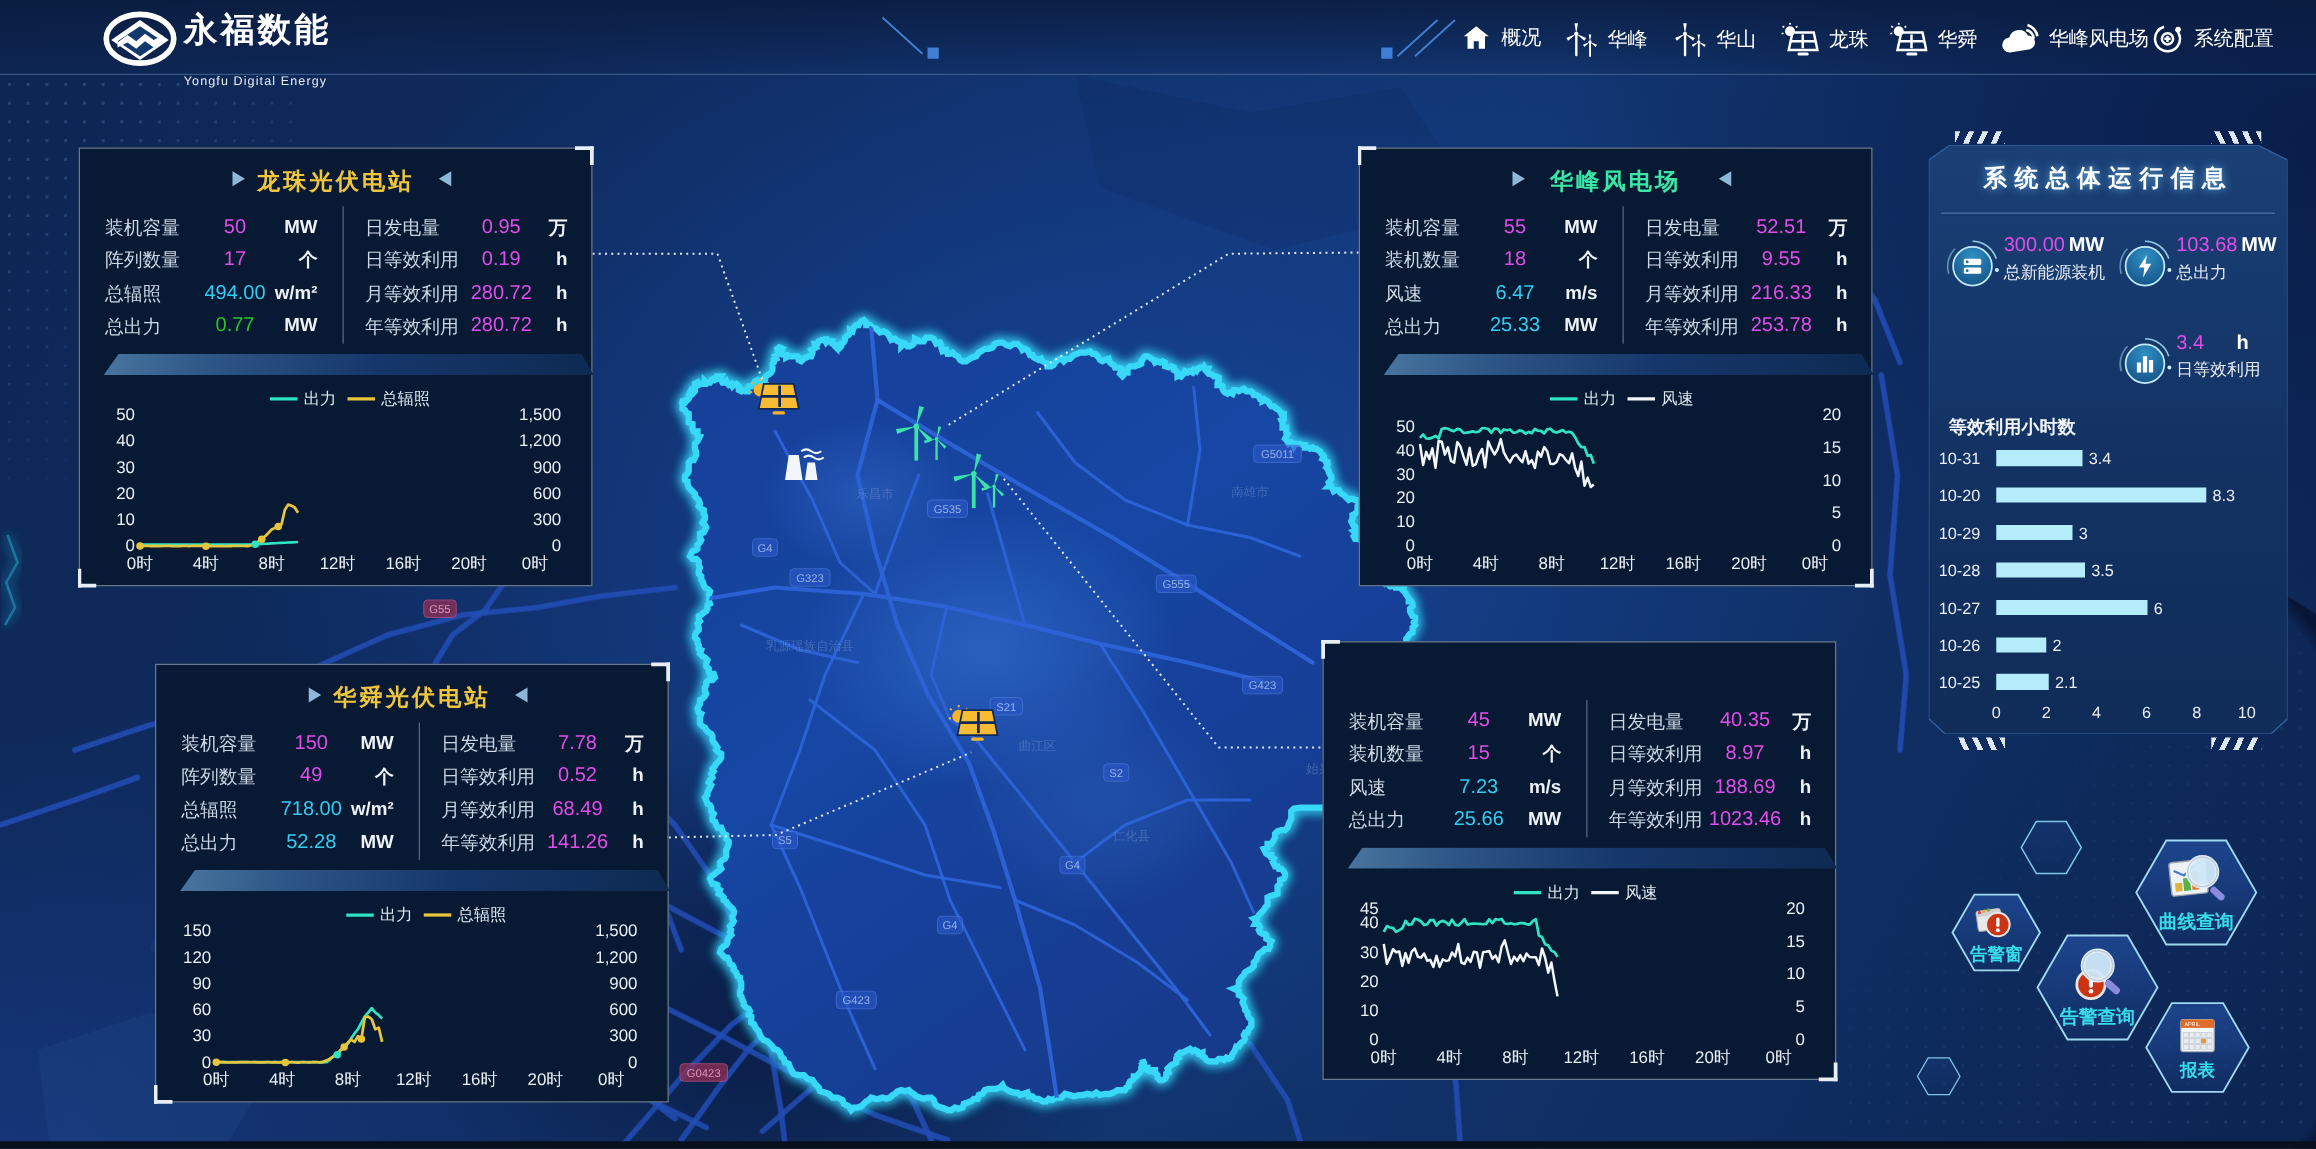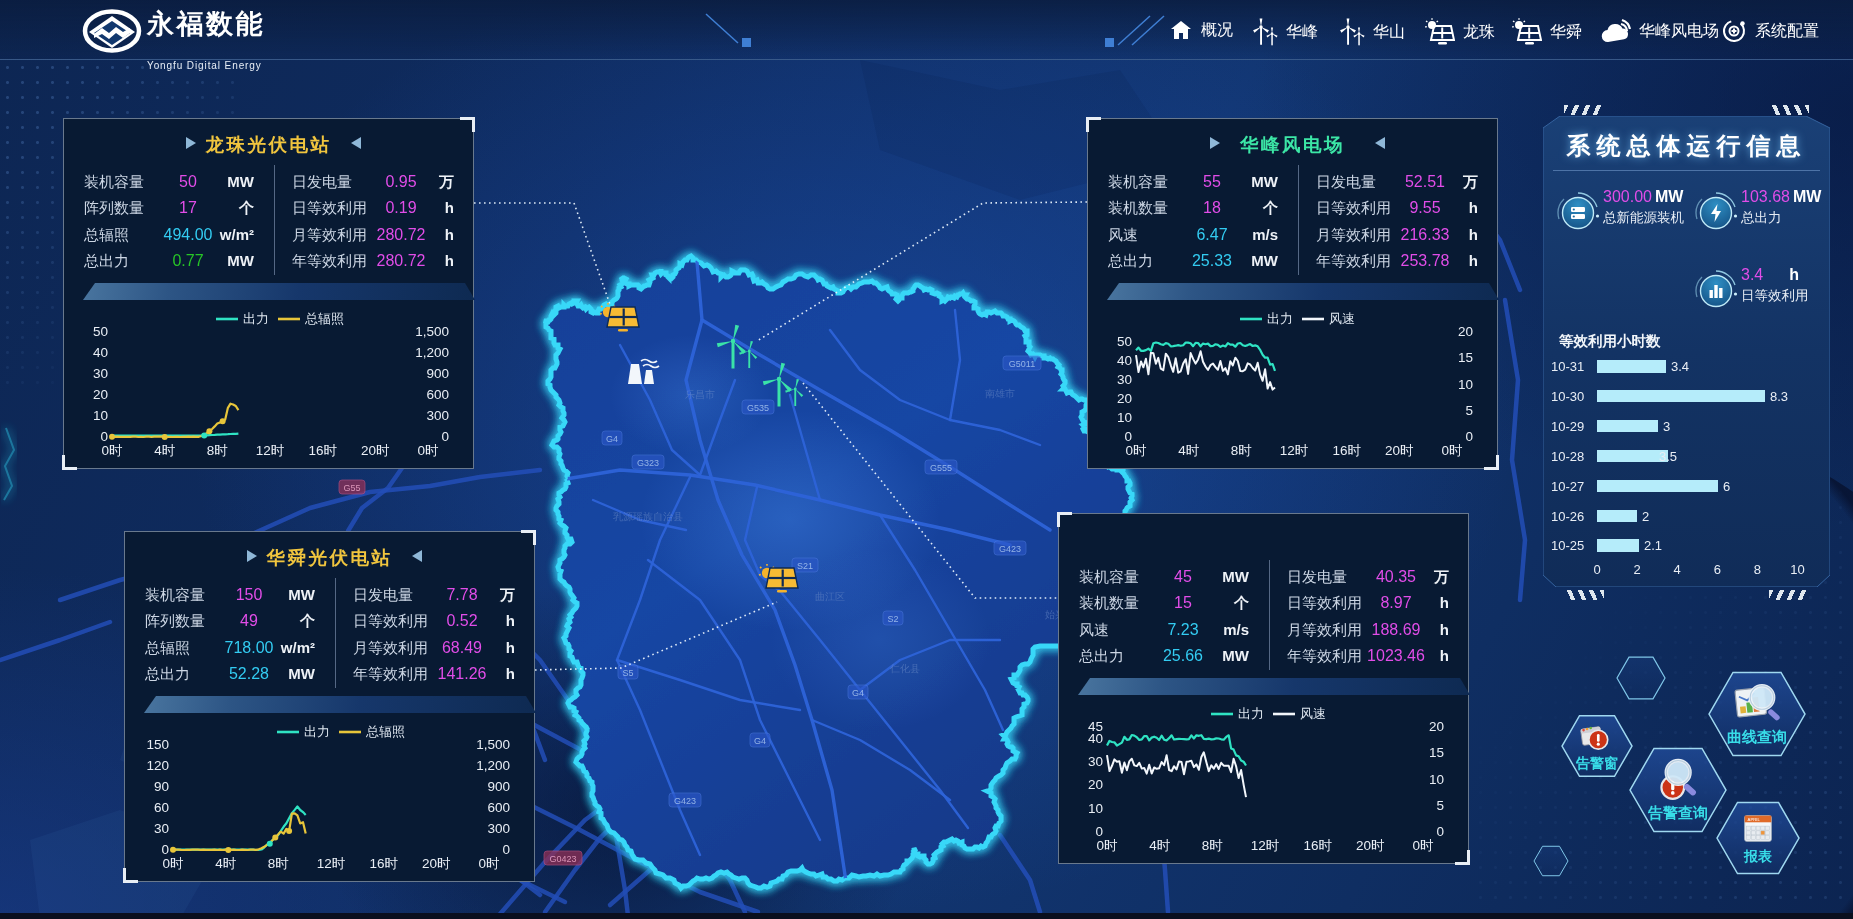--- a/index.html
+++ b/index.html
@@ -56,21 +56,21 @@
 .rw .un.u2{right:4px}
 .pdiv{position:absolute;left:210px;top:46px;width:1px;height:110px;background:rgba(150,170,200,0.55)}
 .ped{position:absolute;left:19px;top:164px;width:392px;height:17px;
  background:linear-gradient(97deg,#49759f 0%,#2d5585 22%,#16376b 55%,#0e2a52 100%);
  clip-path:polygon(12px 0,382px 0,392px 100%,0 100%)}
 .pchart{position:absolute;left:0;top:0}
 .sidebar{position:absolute;left:1543px;top:116px;width:287px;height:471px}
 .sbg{position:absolute;left:0;top:0}
 .hz{position:absolute;width:40px;height:10px;
  background:repeating-linear-gradient(115deg,#dfe7ee 0 4px,transparent 4px 10px)}
-.stitle{position:absolute;left:0;top:14px;width:100%;text-align:center;font-size:24px;font-weight:bold;letter-spacing:6px;color:#fff;
+.stitle{position:absolute;left:0;top:14px;width:100%;text-align:center;font-size:19px;font-weight:bold;letter-spacing:6px;color:#fff;
  text-shadow:0 0 8px rgba(120,200,255,0.8)}
 .sdiv{position:absolute;left:10px;top:54px;width:267px;height:1px;background:rgba(130,170,220,0.5)}
 .stat{position:absolute;width:140px;height:60px}
 .stat svg{position:absolute;left:0;top:2px}
 .sv{position:absolute;left:48px;top:0;white-space:nowrap}
 .sv b{font-size:16px;color:#e14de8;font-weight:normal}
 .sv span{font-size:16px;color:#fff;font-weight:bold;margin-left:3px}
 .sv span.gap{margin-left:26px}
 .sv label{font-size:13.5px;color:#e6ecf4;line-height:24px}
 .btitle{position:absolute;left:16px;top:216px;font-size:14.5px;font-weight:bold;color:#f2f6fa}
@@ -698,33 +698,33 @@
       </svg>
       <div class="sv"><b>3.4</b><span class="gap">h</span><br><label>日等效利用</label></div>
     </div>
 <div class="btitle">等效利用小时数</div>
 <div class="brow" style="top:243.0px">
       <span class="bd">10-31</span>
       <span class="bb" style="width:69px"></span>
       <span class="bv" style="left:128px">3.4</span>
     </div>
     <div class="brow" style="top:272.9px">
-      <span class="bd">10-30</span>
+      <span class="bd">10-20</span>
       <span class="bb" style="width:168px"></span>
       <span class="bv" style="left:227px">8.3</span>
     </div>
     <div class="brow" style="top:302.8px">
       <span class="bd">10-29</span>
       <span class="bb" style="width:61px"></span>
       <span class="bv" style="left:120px">3</span>
     </div>
     <div class="brow" style="top:332.7px">
       <span class="bd">10-28</span>
       <span class="bb" style="width:71px"></span>
-      <span class="bv" style="left:116px">3.5</span>
+      <span class="bv" style="left:130px">3.5</span>
     </div>
     <div class="brow" style="top:362.6px">
       <span class="bd">10-27</span>
       <span class="bb" style="width:121px"></span>
       <span class="bv" style="left:180px">6</span>
     </div>
     <div class="brow" style="top:392.5px">
       <span class="bd">10-26</span>
       <span class="bb" style="width:40px"></span>
       <span class="bv" style="left:99px">2</span>

